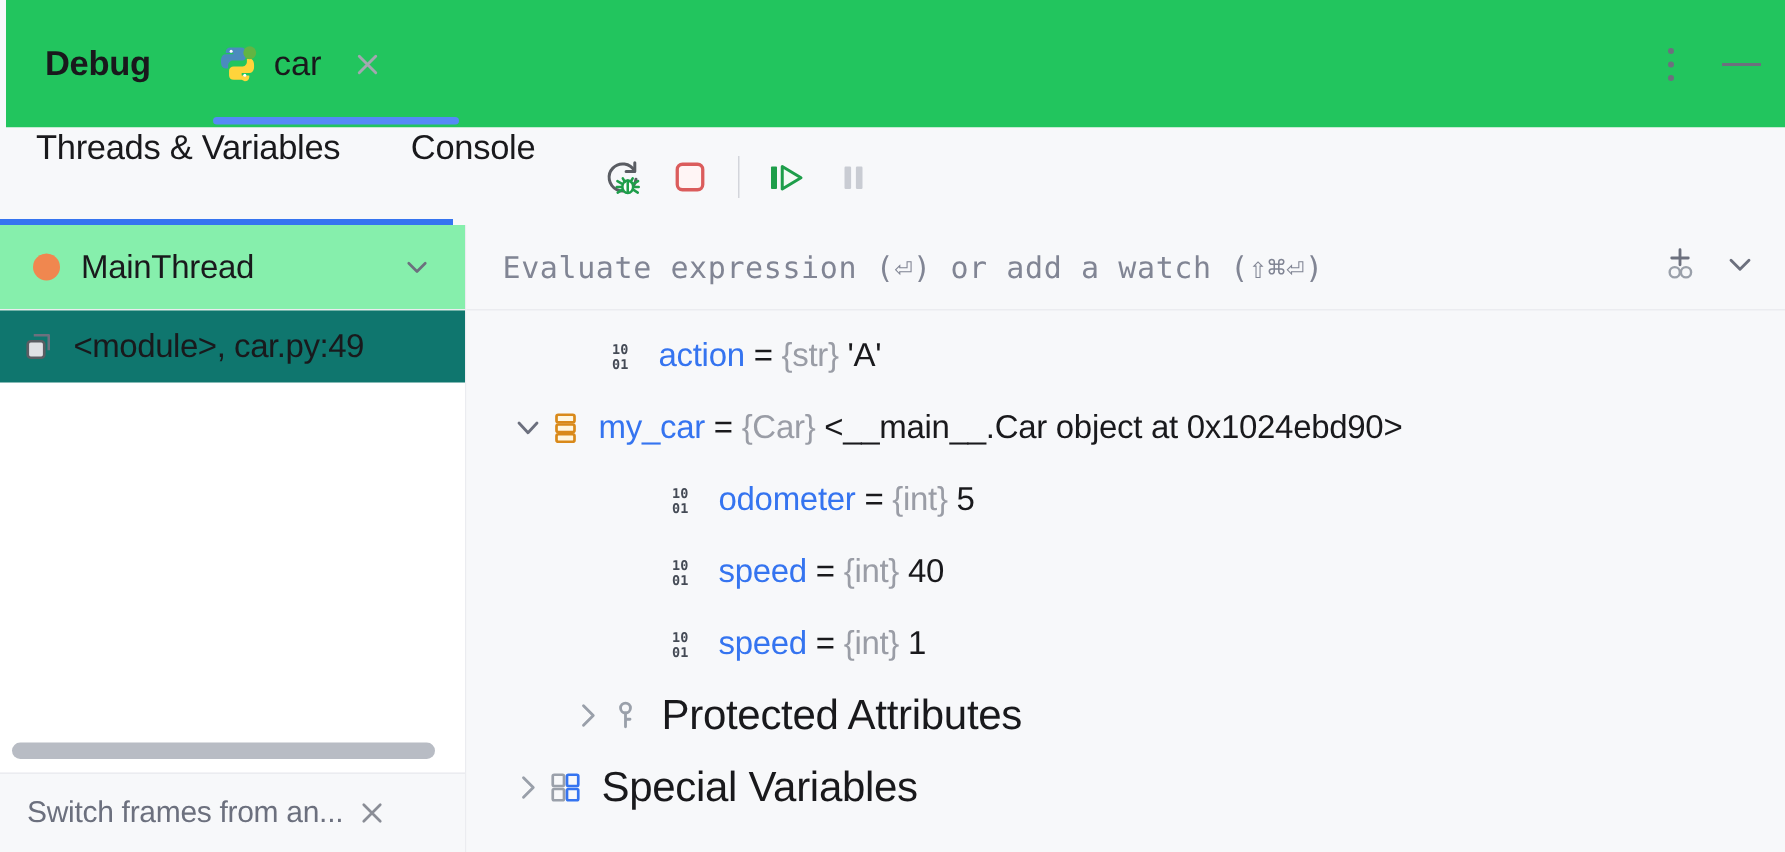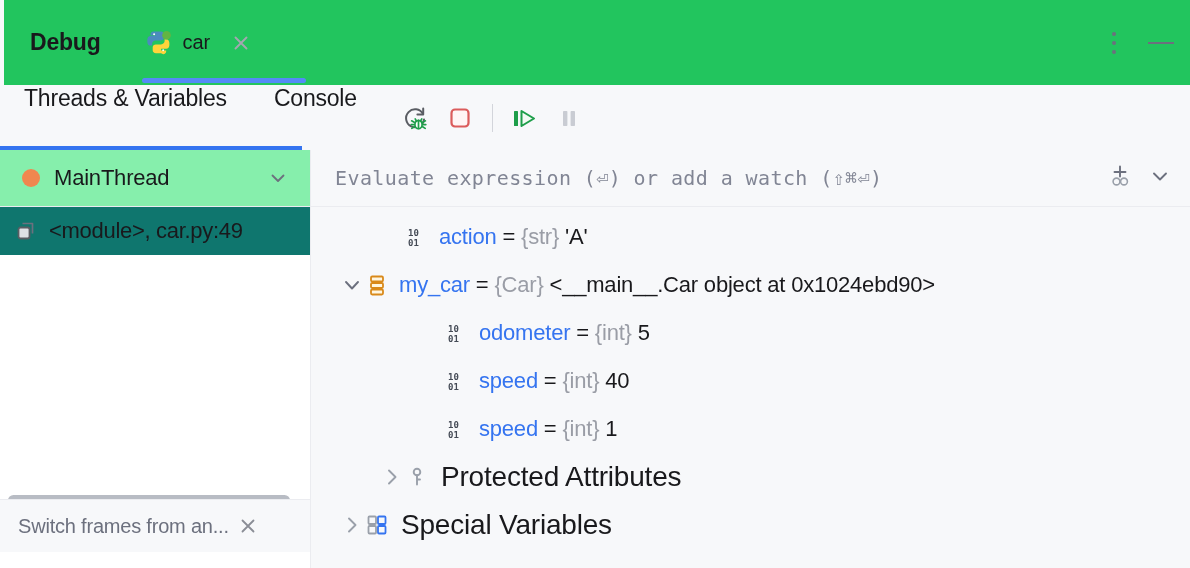--- a/index.html
+++ b/index.html
@@ -44,21 +44,21 @@
     align-items: center;
     margin-left: 45px;
     height: 85px;
   }
   .run-tab .py-icon {
     width: 26px; height: 26px;
     position: relative;
     flex: 0 0 auto;
   }
   .run-tab-name {
-    font-size: 20px;
+    font-size: 23px;
     color: #19191C;
     margin-left: 11px;
     letter-spacing: -0.1px;
   }
   .run-tab-close {
     margin-left: 22px;
     width: 18px; height: 18px;
     position: relative;
     cursor: pointer;
   }
@@ -243,21 +243,21 @@
     bottom: 62px;
     width: 282px;
     height: 11px;
     border-radius: 6px;
     background: #B8BCC4;
     cursor: pointer;
   }
   .status-strip {
     position: absolute;
     left: 0;
-    bottom: 16px;
+    bottom: 0;
     width: 310px;
     height: 52px;
     display: flex;
     align-items: center;
     background: #F7F8FA;
     border-top: 1px solid #EBECF0;
   }
   .status-text {
     font-size: 20px;
     color: #6C707E;

